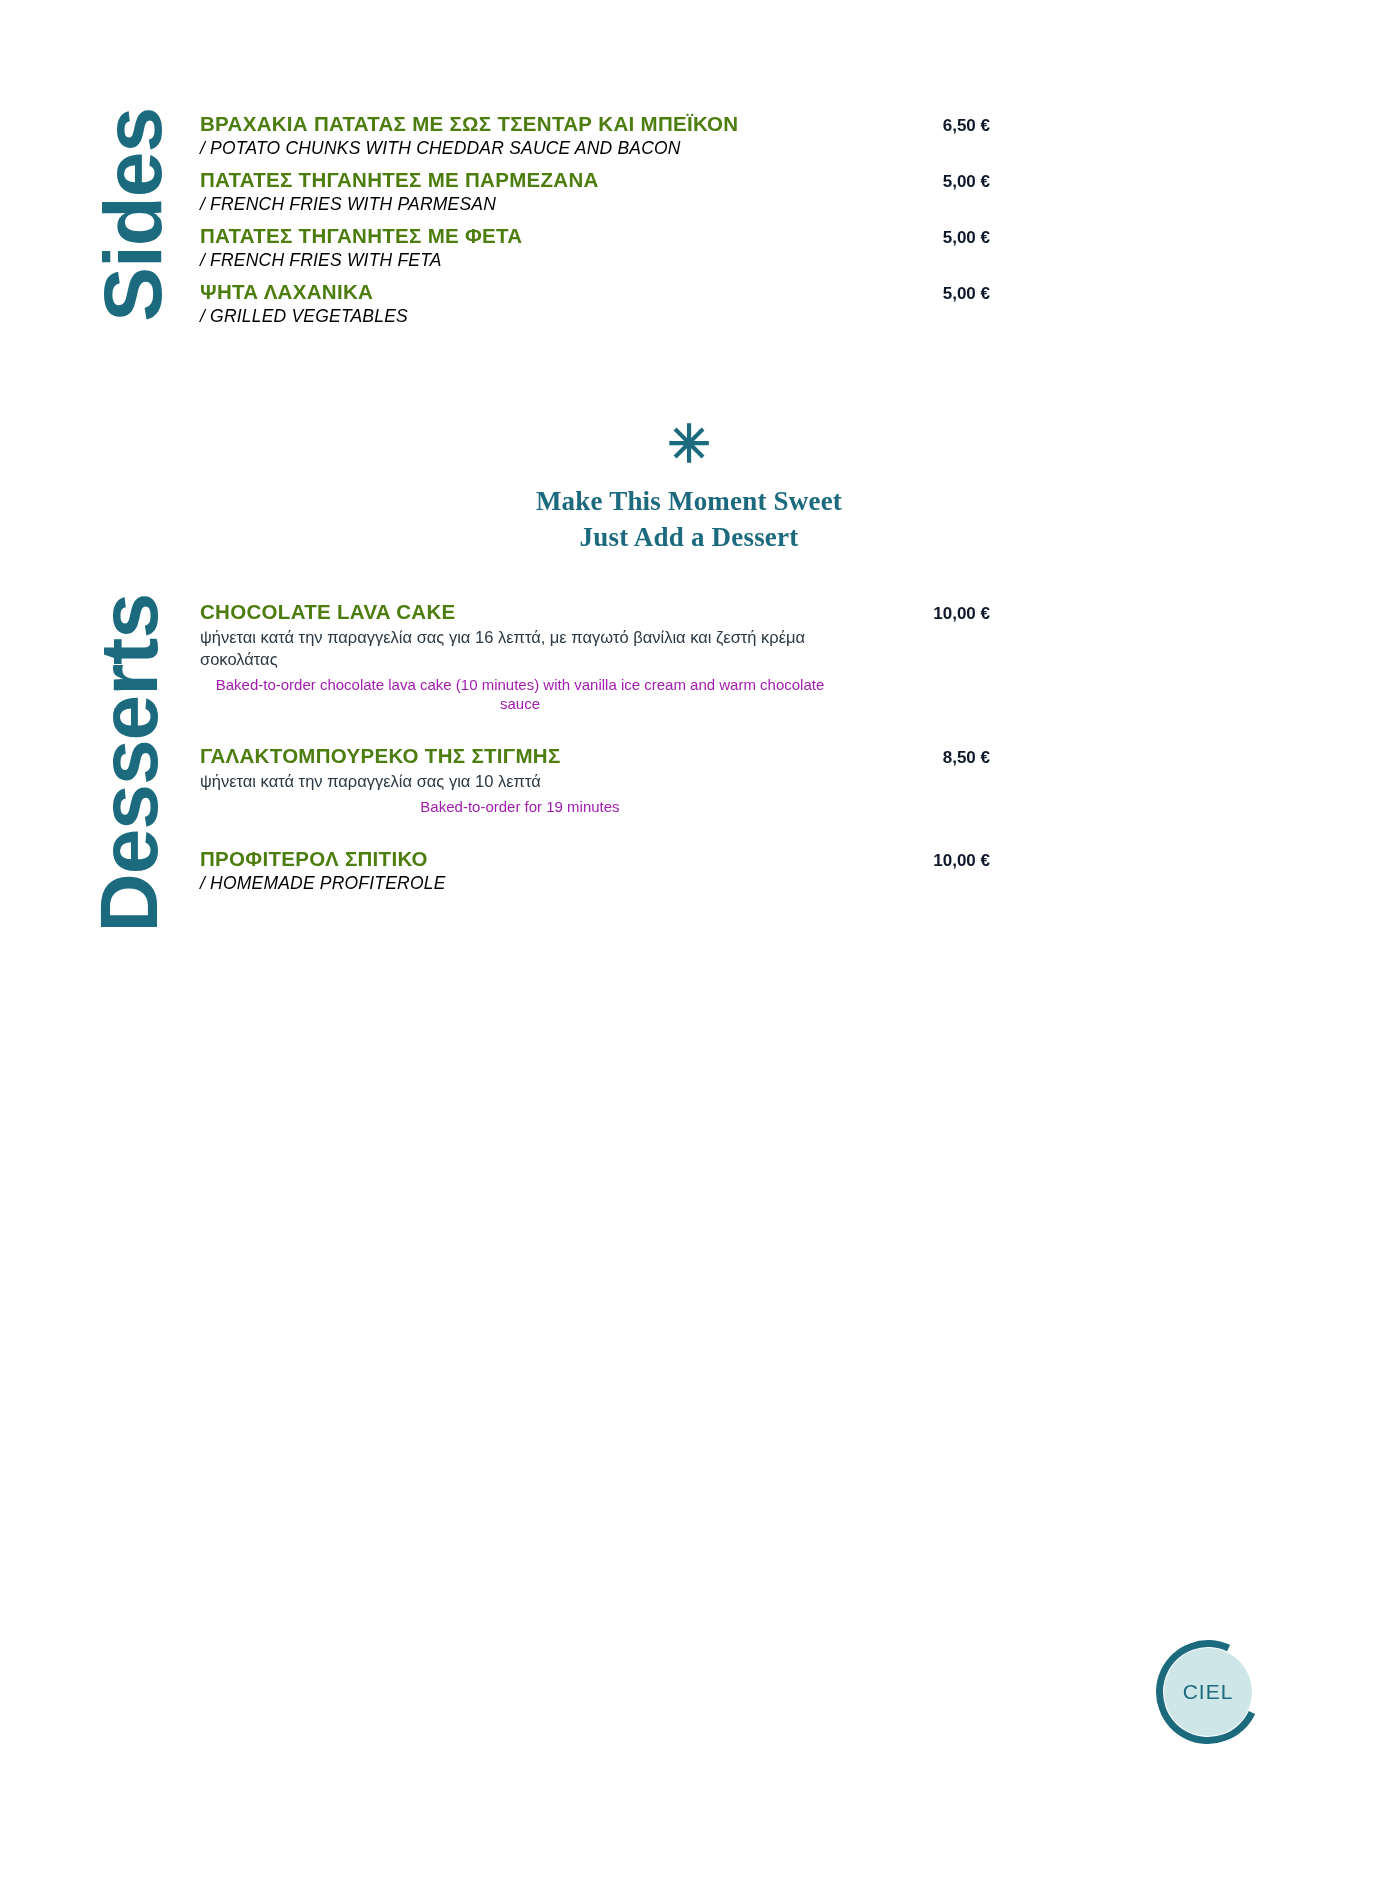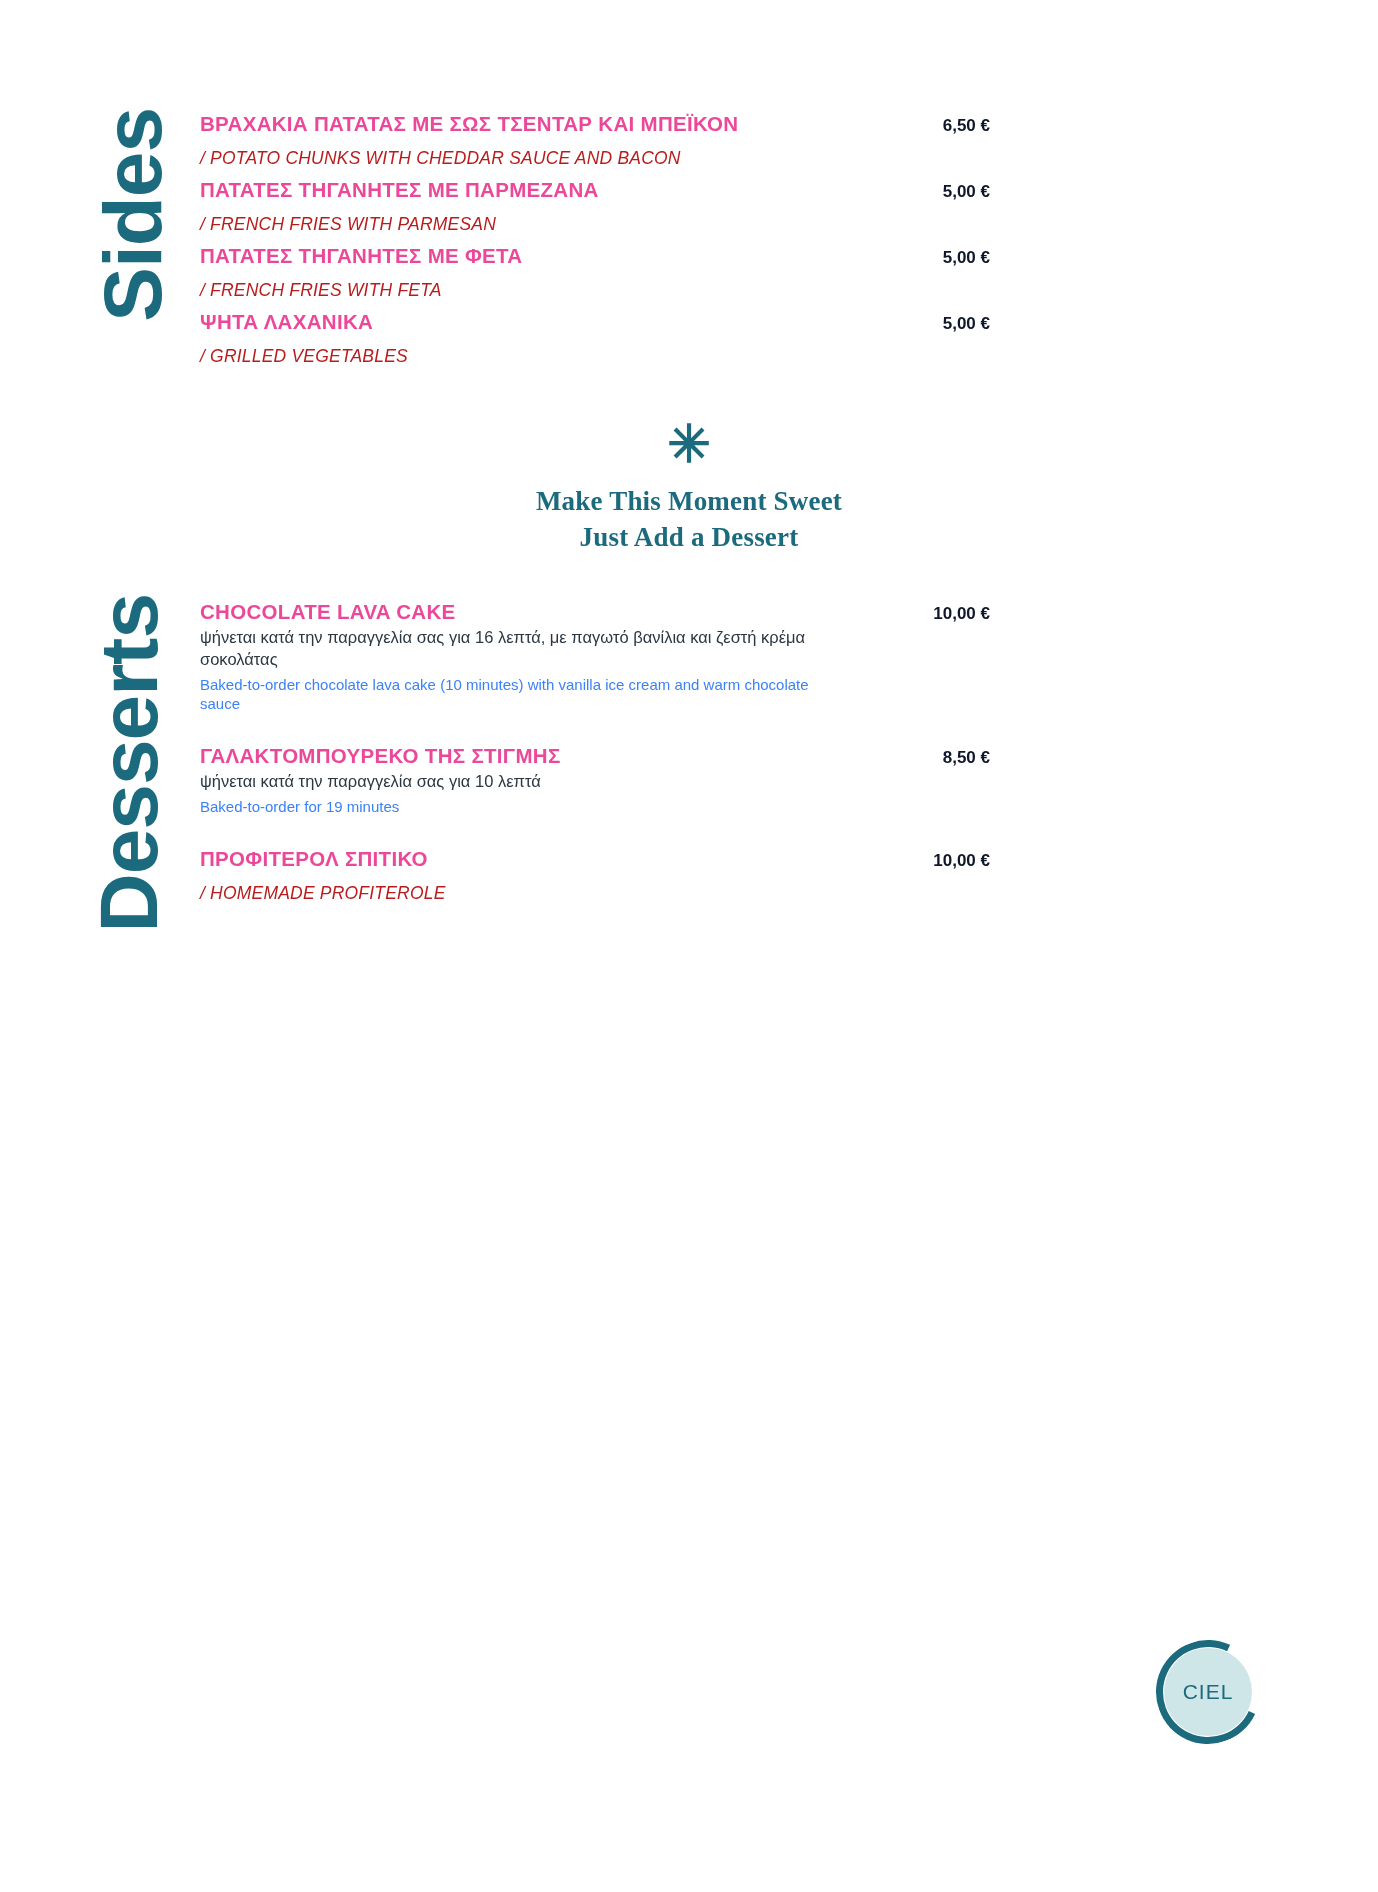--- a/index.html
+++ b/index.html
@@ -55,51 +55,52 @@
   }
   .item-head {
     display: flex;
     align-items: baseline;
     justify-content: space-between;
   }
   .item-name {
     font-size: 20.5px;
     font-weight: bold;
     letter-spacing: 0.3px;
-    color: #ec4899;
+    color: #4d7c0f;
     text-transform: uppercase;
   }
   .item-price {
     font-size: 17px;
     font-weight: bold;
     color: #0f172a;
     white-space: nowrap;
     margin-left: 24px;
   }
   .item-sub {
     font-size: 17.5px;
     font-style: italic;
-    color: #b91c1c;
+    color: #000000;
     letter-spacing: 0.2px;
-    margin-top: 12px;
+    margin-top: 2px;
     text-transform: uppercase;
   }
   .item-desc-gr {
     font-size: 16.5px;
     color: #2b3742;
     line-height: 1.32;
     margin-top: 3px;
     max-width: 640px;
   }
   .item-desc-en {
     font-size: 15px;
-    color: #3b82f6;
+    color: #a21caf;
     line-height: 1.32;
     margin-top: 4px;
     max-width: 640px;
+    text-align: center;
   }
 
   .sides .item { margin-bottom: 9px; }
   .desserts .item { margin-bottom: 30px; }
 
   
   #promo {
     position: absolute;
     top: 418px;
     left: 0;

